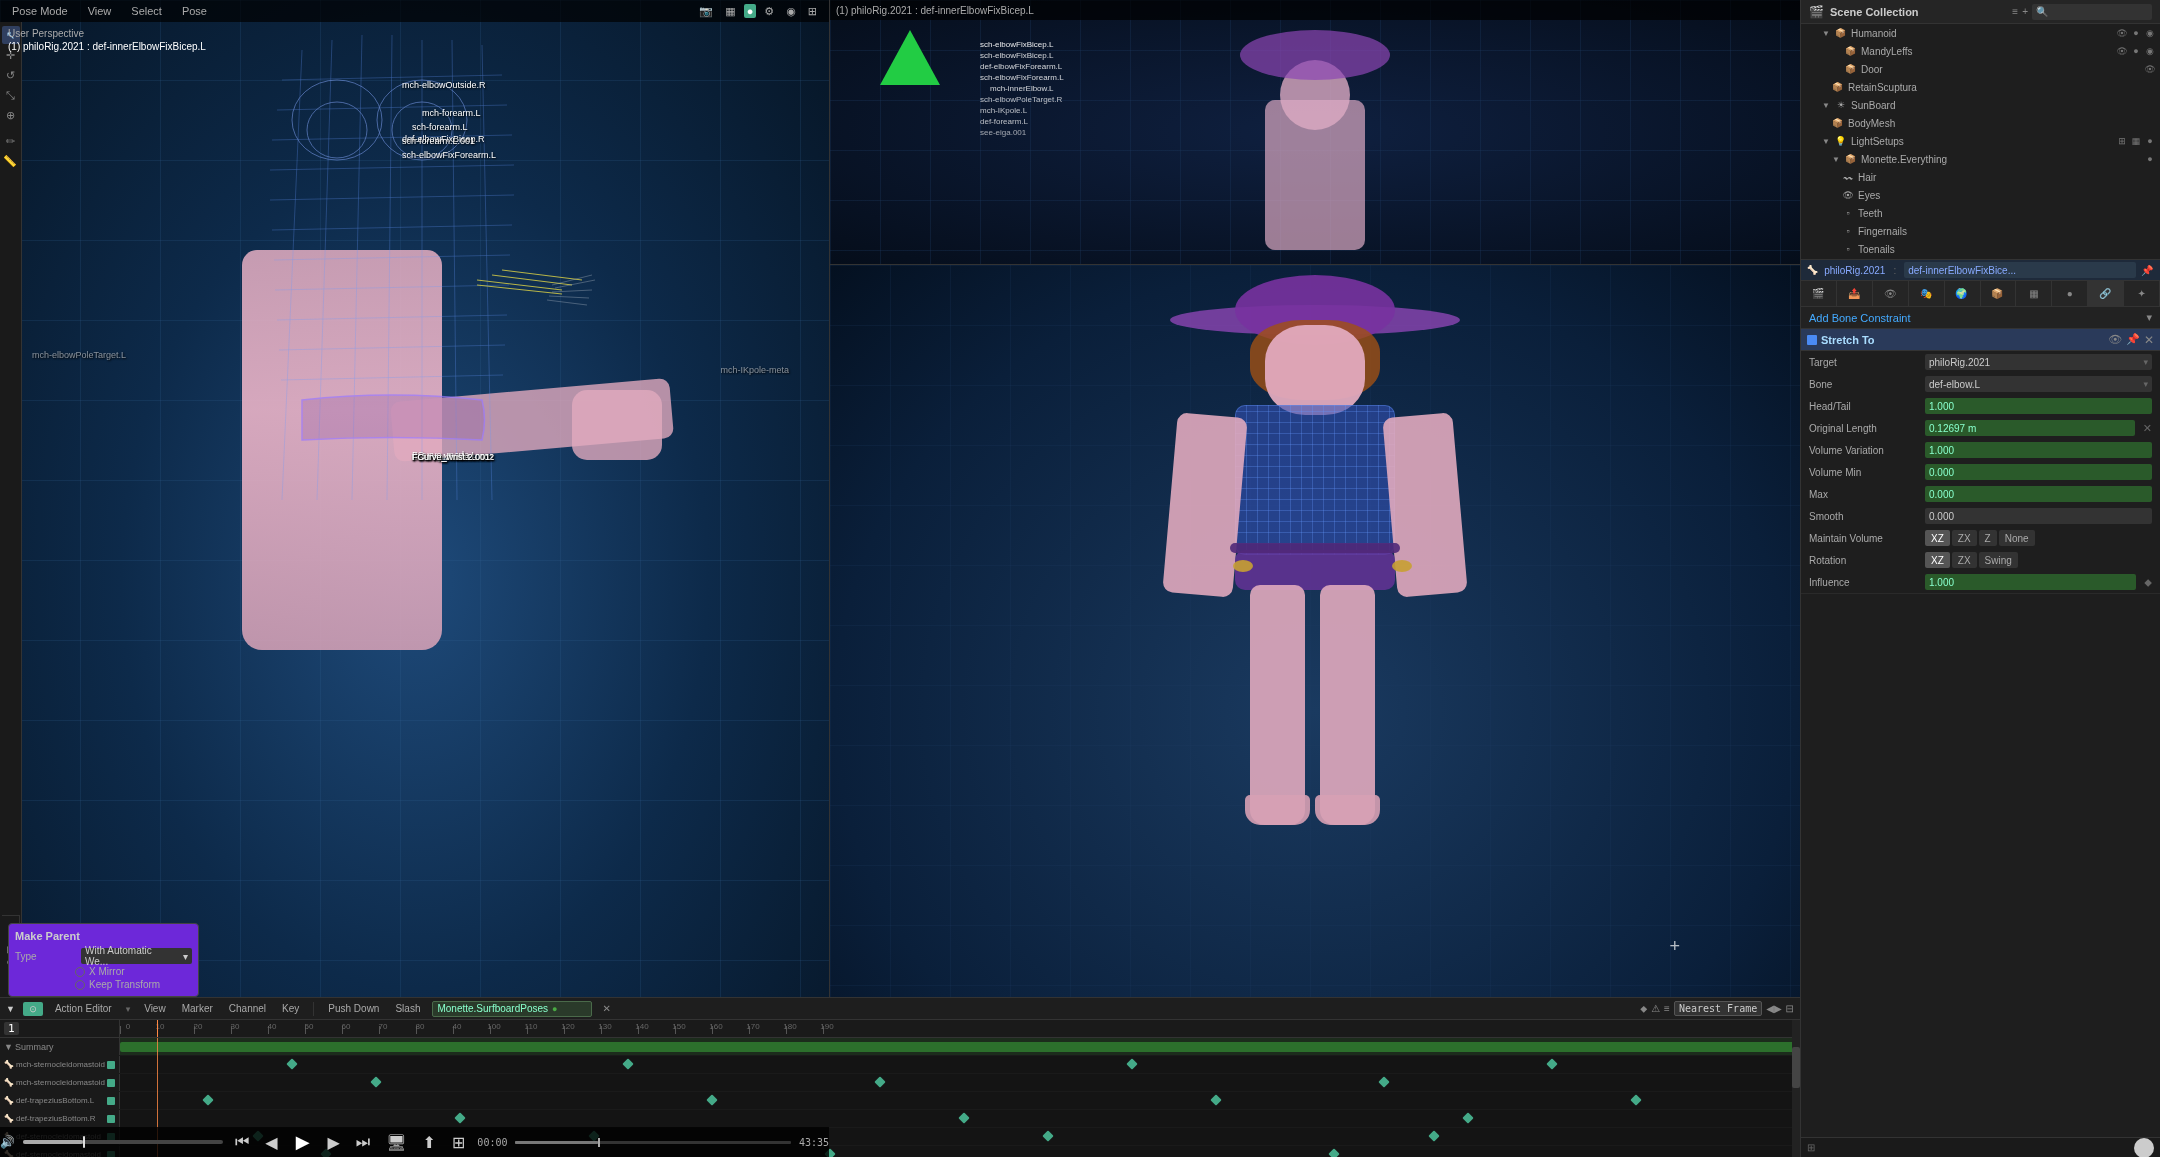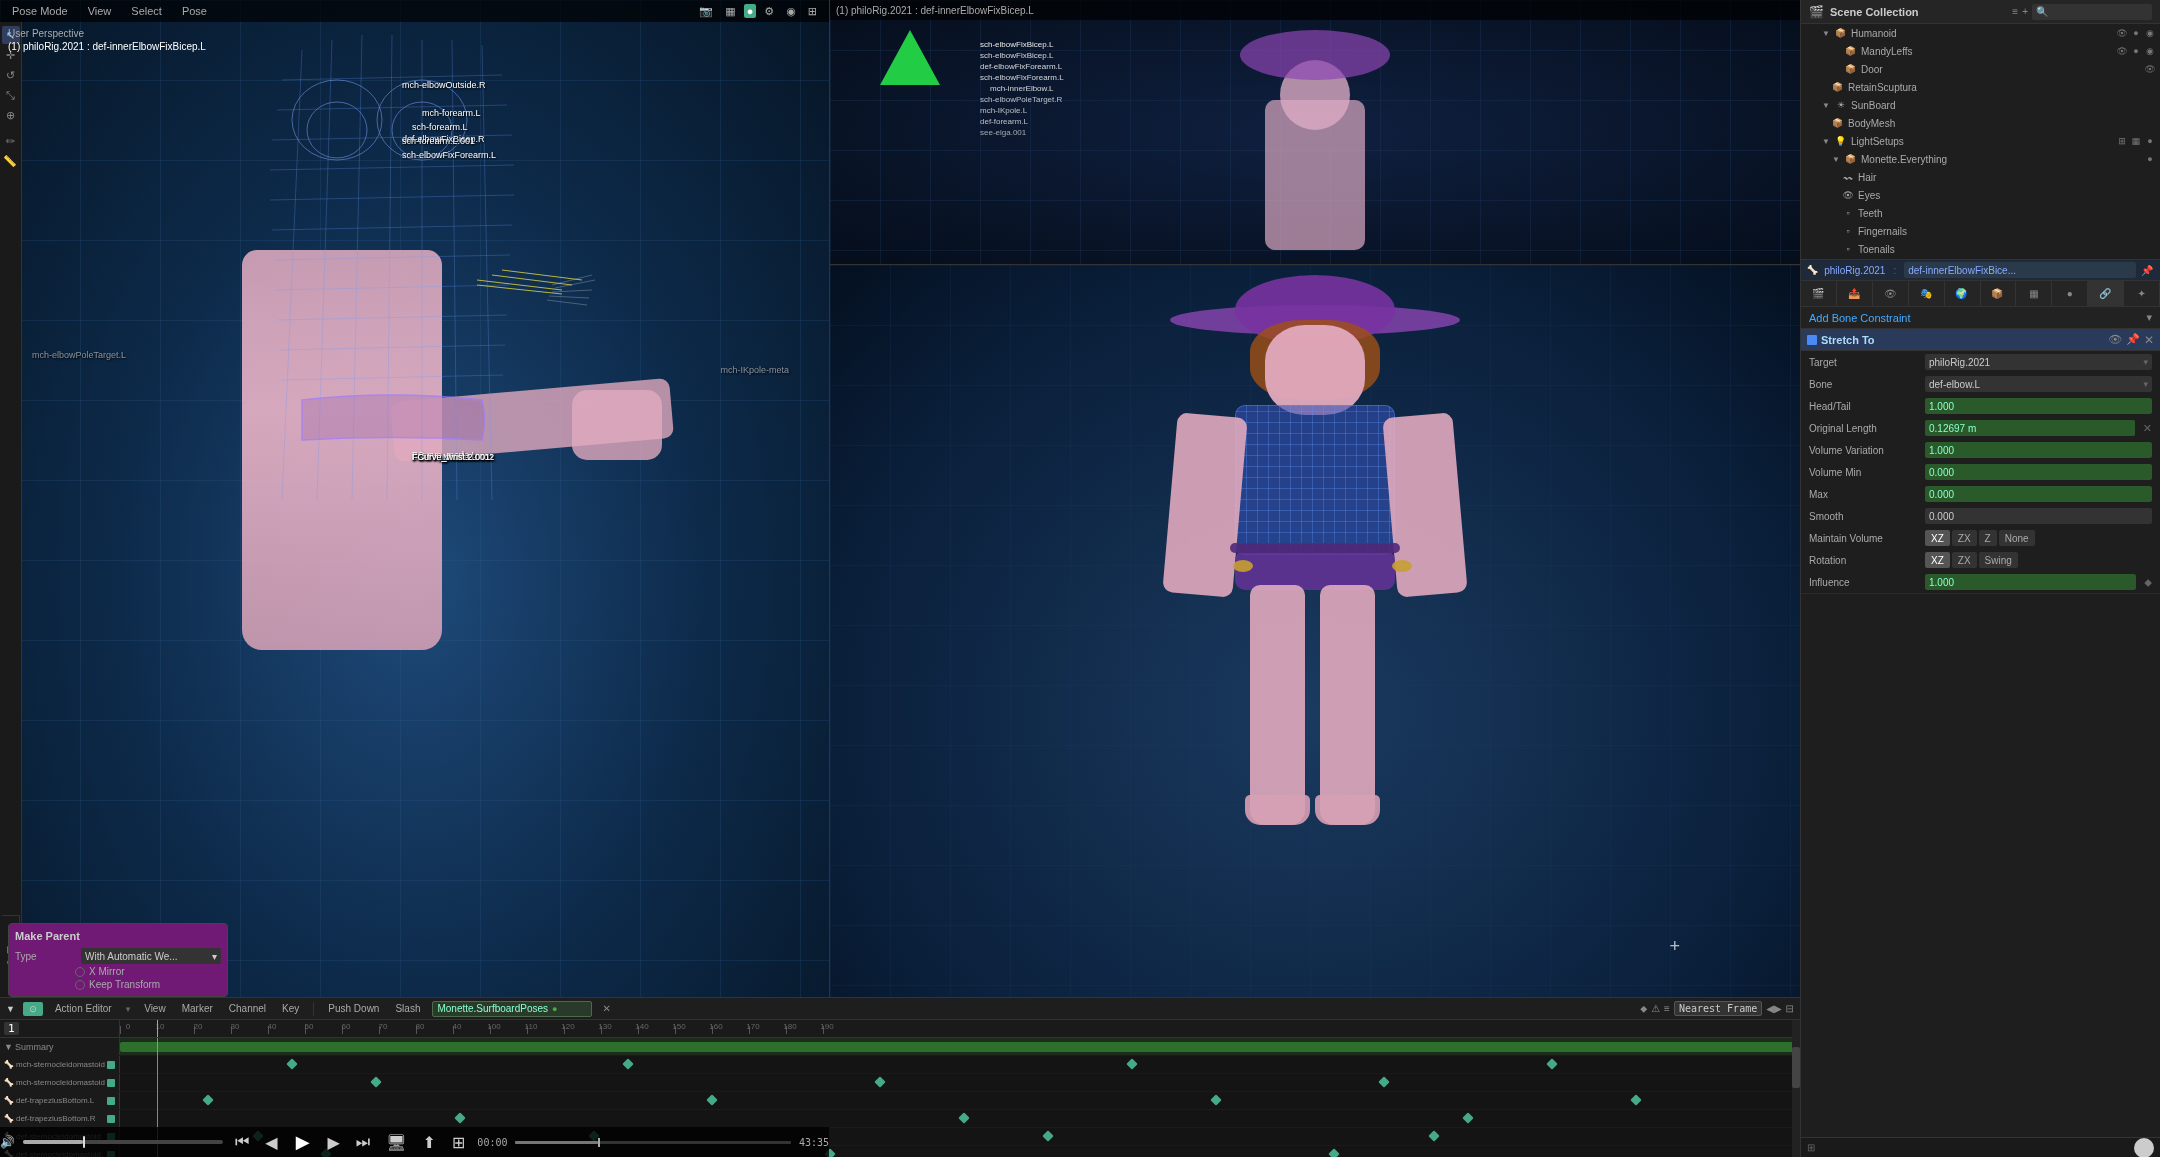--- a/index.html
+++ b/index.html
@@ -460,22 +460,22 @@
       background: #4a8;
       border-radius: 1px;
       transform: rotate(45deg);
     }
 
     
     .popup-overlay {
       position: absolute;
       bottom: 160px;
       left: 8px;
-      width: 220px;
-      background: #701a75;
+      width: 191px;
+      background: #6d28d9;
       border: 1px solid #444;
       border-radius: 4px;
       z-index: 100;
       padding: 6px;
     }
 
     .popup-title {
       font-size: 11px;
       color: #ccc;
       font-weight: bold;

